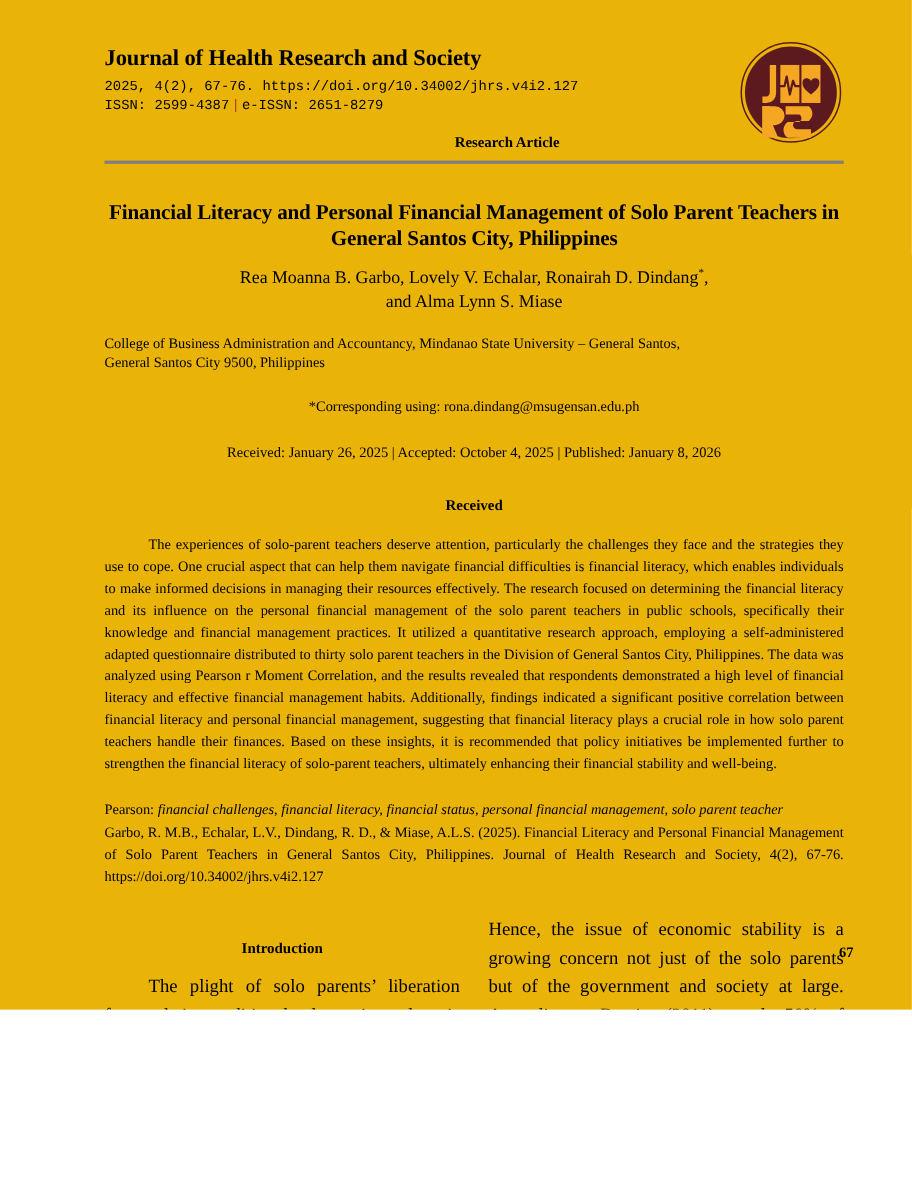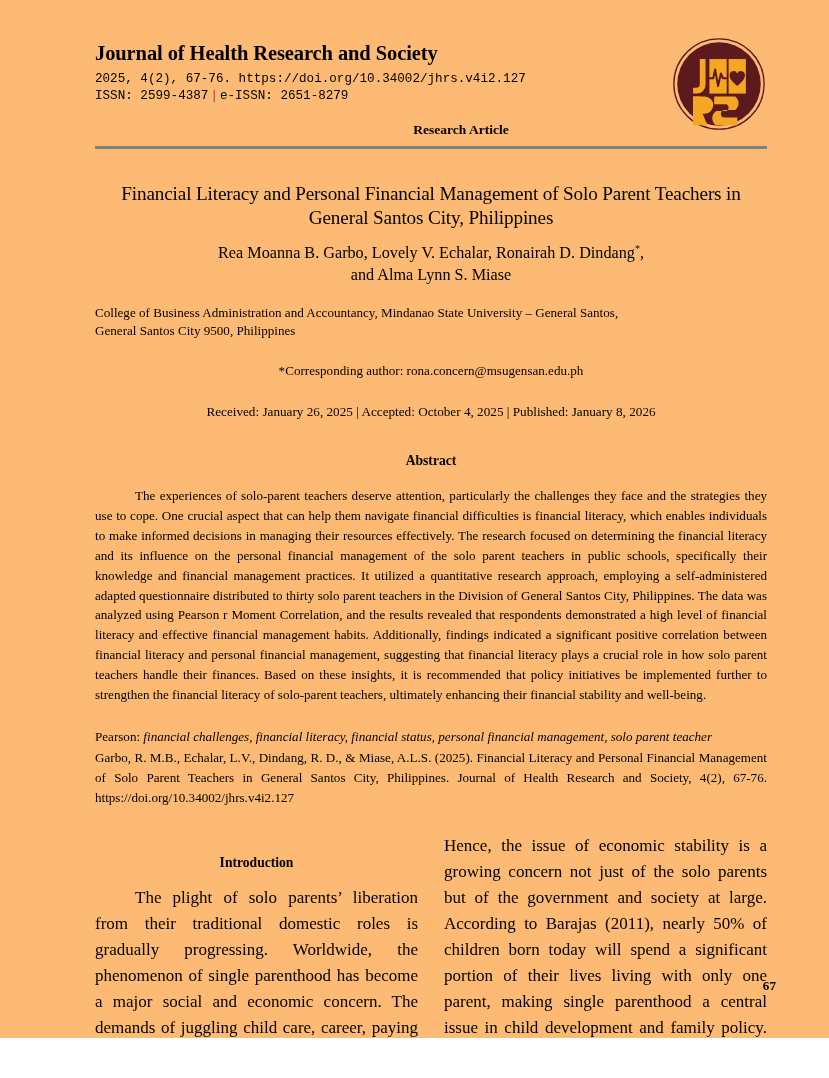--- a/index.html
+++ b/index.html
@@ -7,22 +7,22 @@
     padding: 0;
     background: #ffffff;
   }
   body {
     font-family: "Liberation Serif", "DejaVu Serif", serif;
     color: #000000;
   }
   .page {
     position: relative;
     width: 829px;
-    height: 1038px;
-    background: #fdba74;
+    height: 918px;
+    background: #eab308;
     overflow: hidden;
     box-sizing: border-box;
     padding: 0;
   }
   .content {
     position: absolute;
     left: 95px;
     top: 0;
     width: 672px;
   }
@@ -70,21 +70,21 @@
     right: 0px;
     top: 36px;
     width: 96px;
     height: 96px;
   }
 
   
   .paper-title {
     text-align: center;
     font-size: 19.2px;
-    font-weight: normal;
+    font-weight: bold;
     line-height: 1.28;
     margin: 33px 0 0 0;
     letter-spacing: -0.15px;
   }
   .authors {
     text-align: center;
     font-size: 16.2px;
     line-height: 1.34;
     margin: 11px 0 0 0;
   }
@@ -224,25 +224,25 @@
     <div class="authors">
       <span>Rea Moanna B. Garbo, Lovely V. Echalar, Ronairah D. Dindang</span><sup>*</sup><span>,</span><br>
       <span>and Alma Lynn S. Miase</span>
     </div>
 
     <div class="affiliation">
       <span>College of Business Administration and Accountancy, Mindanao State University – General Santos,</span><br>
       <span>General Santos City 9500, Philippines</span>
     </div>
 
-    <div class="corresponding">*Corresponding author: rona.concern@msugensan.edu.ph</div>
+    <div class="corresponding">*Corresponding using: rona.dindang@msugensan.edu.ph</div>
 
     <div class="dates">Received: January 26, 2025 | Accepted: October 4, 2025 | Published: January 8, 2026</div>
 
-    <div class="abstract-heading">Abstract</div>
+    <div class="abstract-heading">Received</div>
     <p class="abstract-body">The experiences of solo-parent teachers deserve attention, particularly the challenges they face and the strategies they use to cope. One crucial aspect that can help them navigate financial difficulties is financial literacy, which enables individuals to make informed decisions in managing their resources effectively. The research focused on determining the financial literacy and its influence on the personal financial management of the solo parent teachers in public schools, specifically their knowledge and financial management practices. It utilized a quantitative research approach, employing a self-administered adapted questionnaire distributed to thirty solo parent teachers in the Division of General Santos City, Philippines. The data was analyzed using Pearson r Moment Correlation, and the results revealed that respondents demonstrated a high level of financial literacy and effective financial management habits. Additionally, findings indicated a significant positive correlation between financial literacy and personal financial management, suggesting that financial literacy plays a crucial role in how solo parent teachers handle their finances. Based on these insights, it is recommended that policy initiatives be implemented further to strengthen the financial literacy of solo-parent teachers, ultimately enhancing their financial stability and well-being.</p>
 
     <p class="keywords">
       <span class="kw-label">Pearson:</span><span class="kw-list"> financial challenges, financial literacy, financial status, personal financial management, solo parent teacher</span>
     </p>
 
     <p class="howtocite-body">
       <span>Garbo, R. M.B., Echalar, L.V.,  Dindang, R. D., &amp; Miase, A.L.S. (2025). Financial Literacy and Personal Financial Management of Solo Parent Teachers in General Santos City, Philippines. </span><span class="ital">Journal of Health Research and Society, 4</span><span>(2), 67-76. https://doi.org/10.34002/jhrs.v4i2.127</span>
     </p>
 

